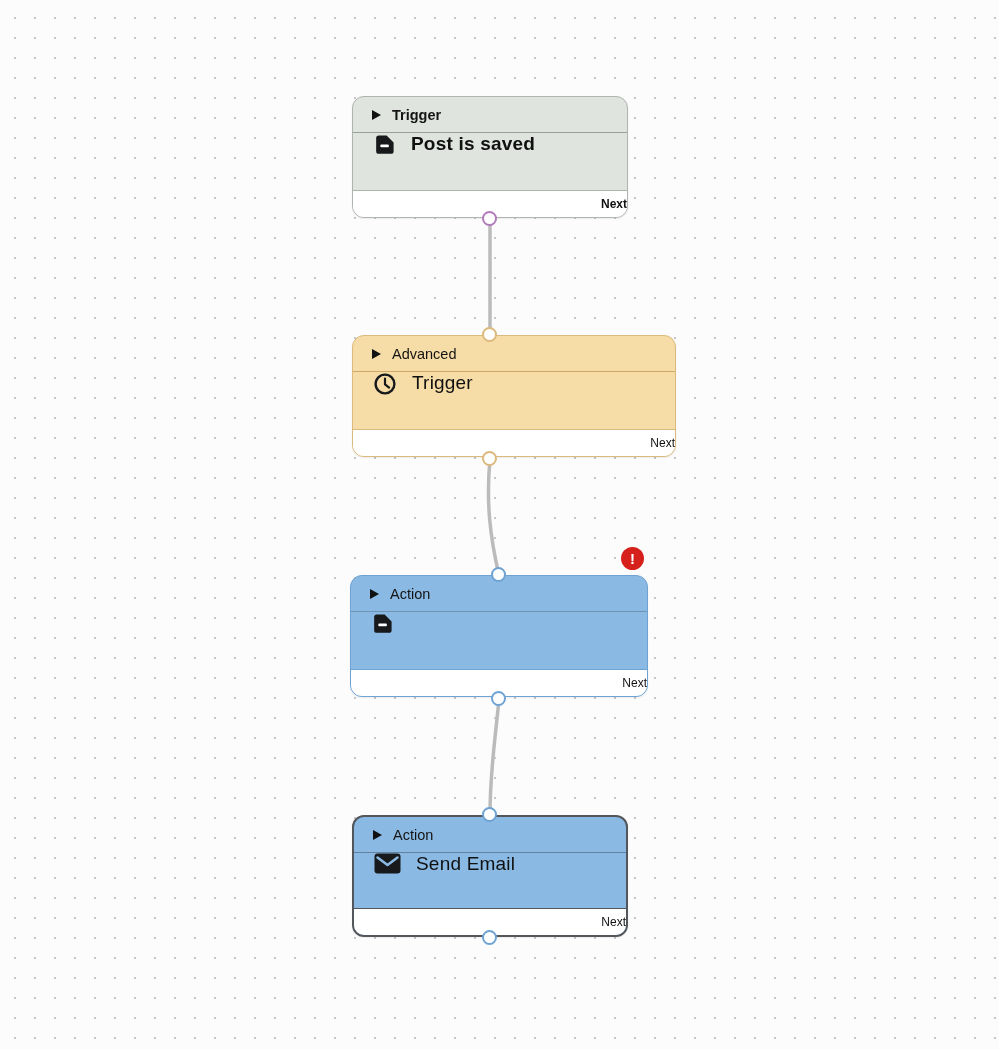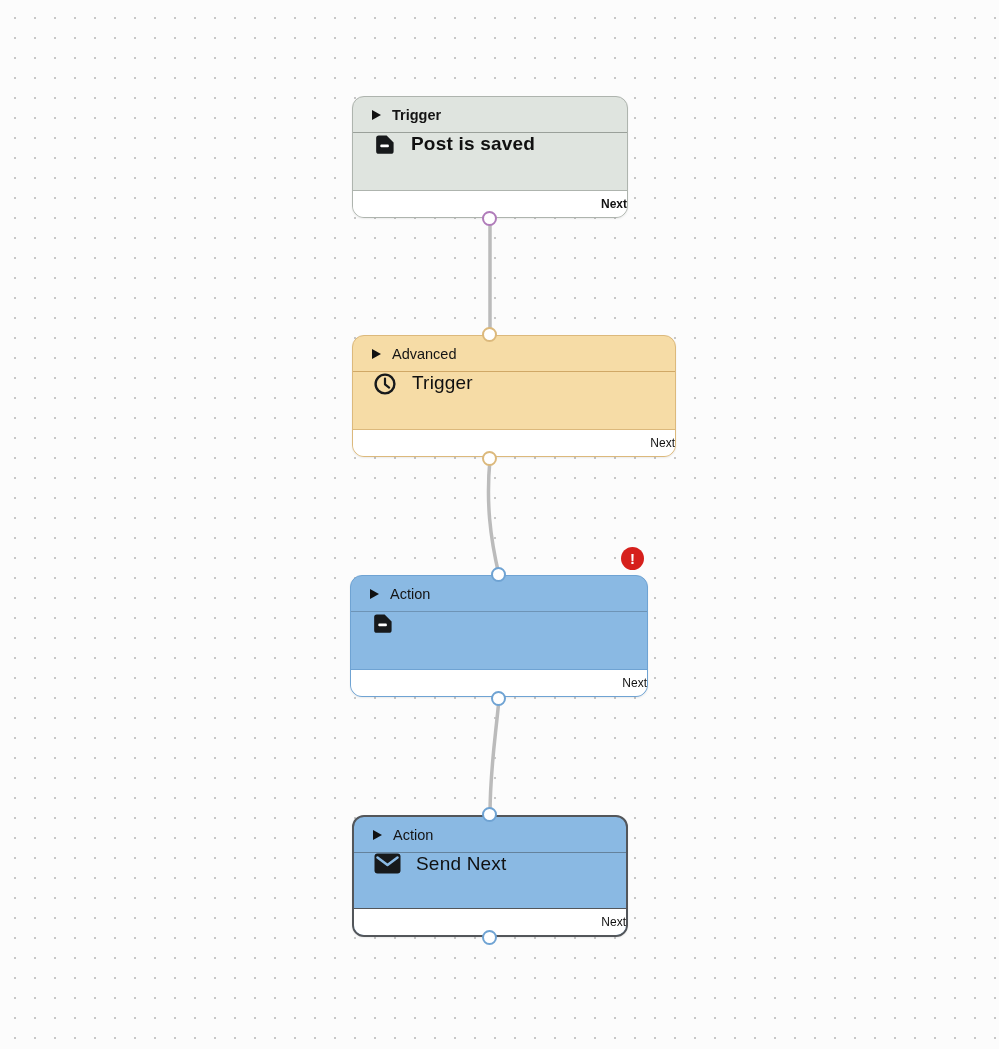--- a/index.html
+++ b/index.html
@@ -170,21 +170,21 @@
       <span class="tri"></span>
       <span>Action</span>
     </div>
     <div class="node-body">
       <span class="big-icon">
         <svg width="27" height="21" viewBox="0 0 27 21">
           <rect x="0.5" y="0.5" width="26" height="20" rx="3" fill="#17191b"></rect>
           <path d="M3.5 4.5 L13.5 12 L23.5 4.5" fill="none" stroke="#8ab9e3" stroke-width="2.6" stroke-linecap="round" stroke-linejoin="round"></path>
         </svg>
       </span>
-      <span class="node-title">Send Next</span>
+      <span class="node-title">Send Email</span>
     </div>
     <div class="node-footer" style="border-top-color: rgb(83, 86, 90);">
       <span>Next</span>
     </div>
   </div>
 
   <div class="port" style="left: 482px; top: 211px; border-color: rgb(176, 124, 186);"></div>
   <div class="port" style="left: 482px; top: 327px; border-color: rgb(220, 185, 124);"></div>
   <div class="port" style="left: 482px; top: 451px; border-color: rgb(220, 185, 124);"></div>
   <div class="port" style="left: 491px; top: 567px; border-color: rgb(111, 163, 211);"></div>

